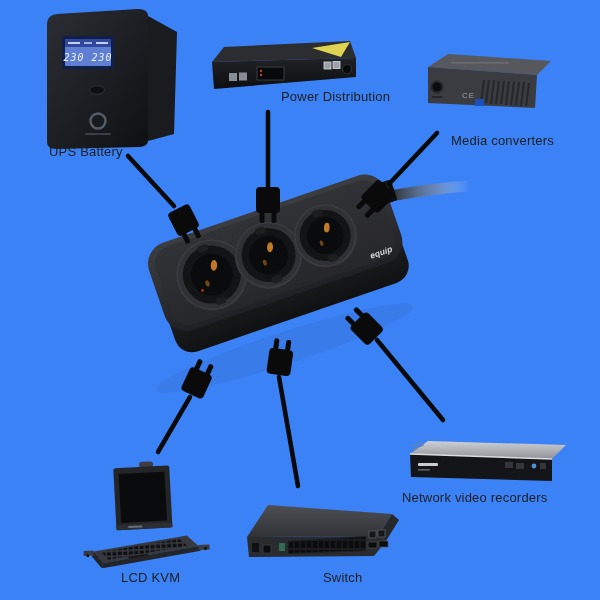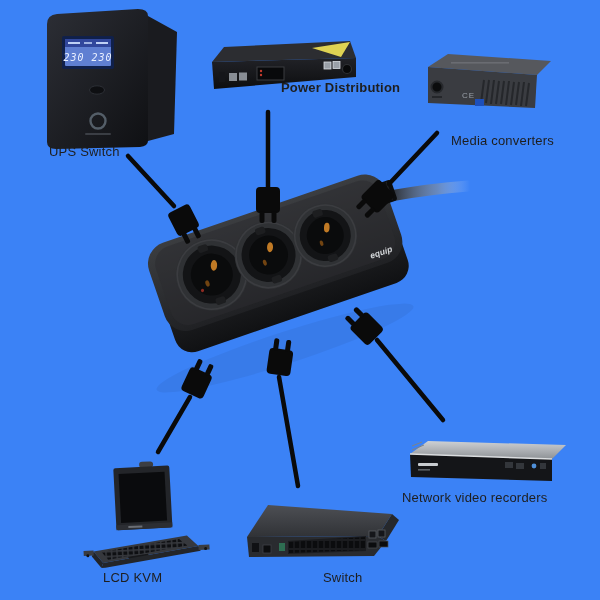--- a/index.html
+++ b/index.html
@@ -214,20 +214,20 @@
         <use href="#plugShape"></use>
       </g>
   <g transform="translate(280,361) rotate(188)">
         <use href="#plugShape"></use>
       </g>
   <g transform="translate(197,382) rotate(205)">
         <use href="#plugShape"></use>
       </g>
 </svg>
 
-<div class="label" style="left:49px;top:144px;">UPS Switch</div>
-<div class="label" style="left:281px;top:80px;font-weight:bold;">Power Distribution</div>
+<div class="label" style="left:49px;top:144px;">UPS Battery</div>
+<div class="label" style="left:281px;top:89px;">Power Distribution</div>
 <div class="label" style="left:451px;top:133px;">Media converters</div>
 <div class="label" style="left:402px;top:490px;">Network video recorders</div>
-<div class="label" style="left:103px;top:570px;">LCD KVM</div>
+<div class="label" style="left:121px;top:570px;">LCD KVM</div>
 <div class="label" style="left:323px;top:570px;">Switch</div>
 
 </div>
 
 </body></html>

